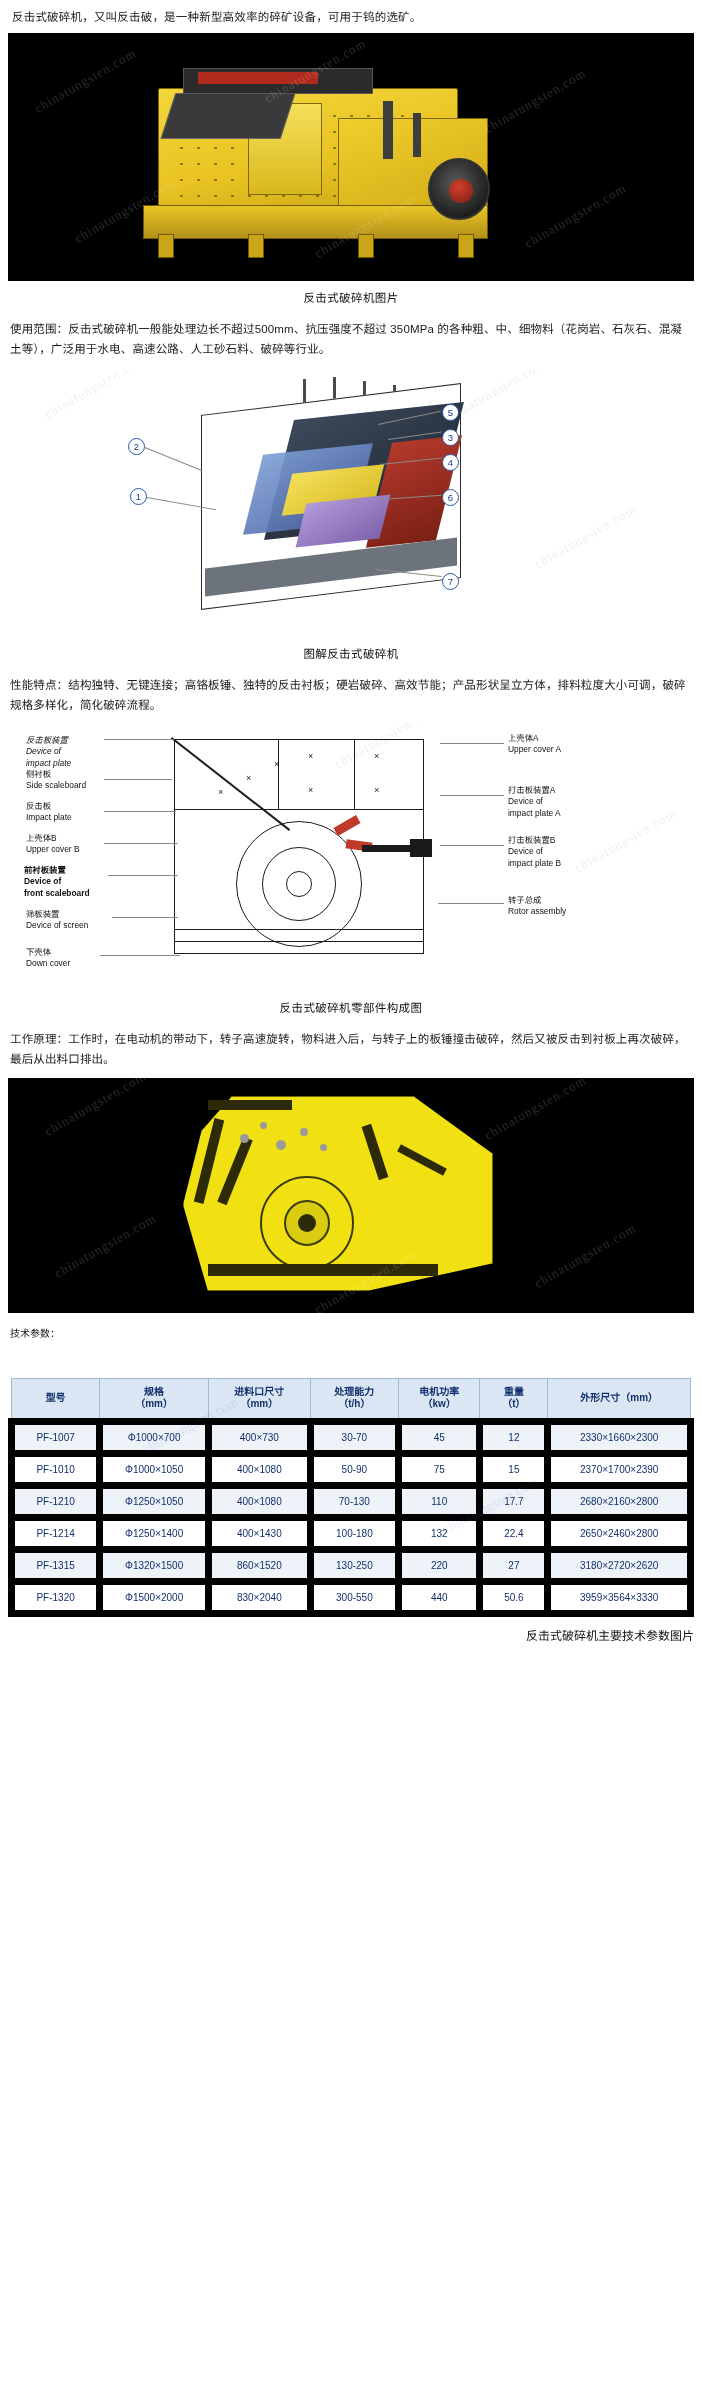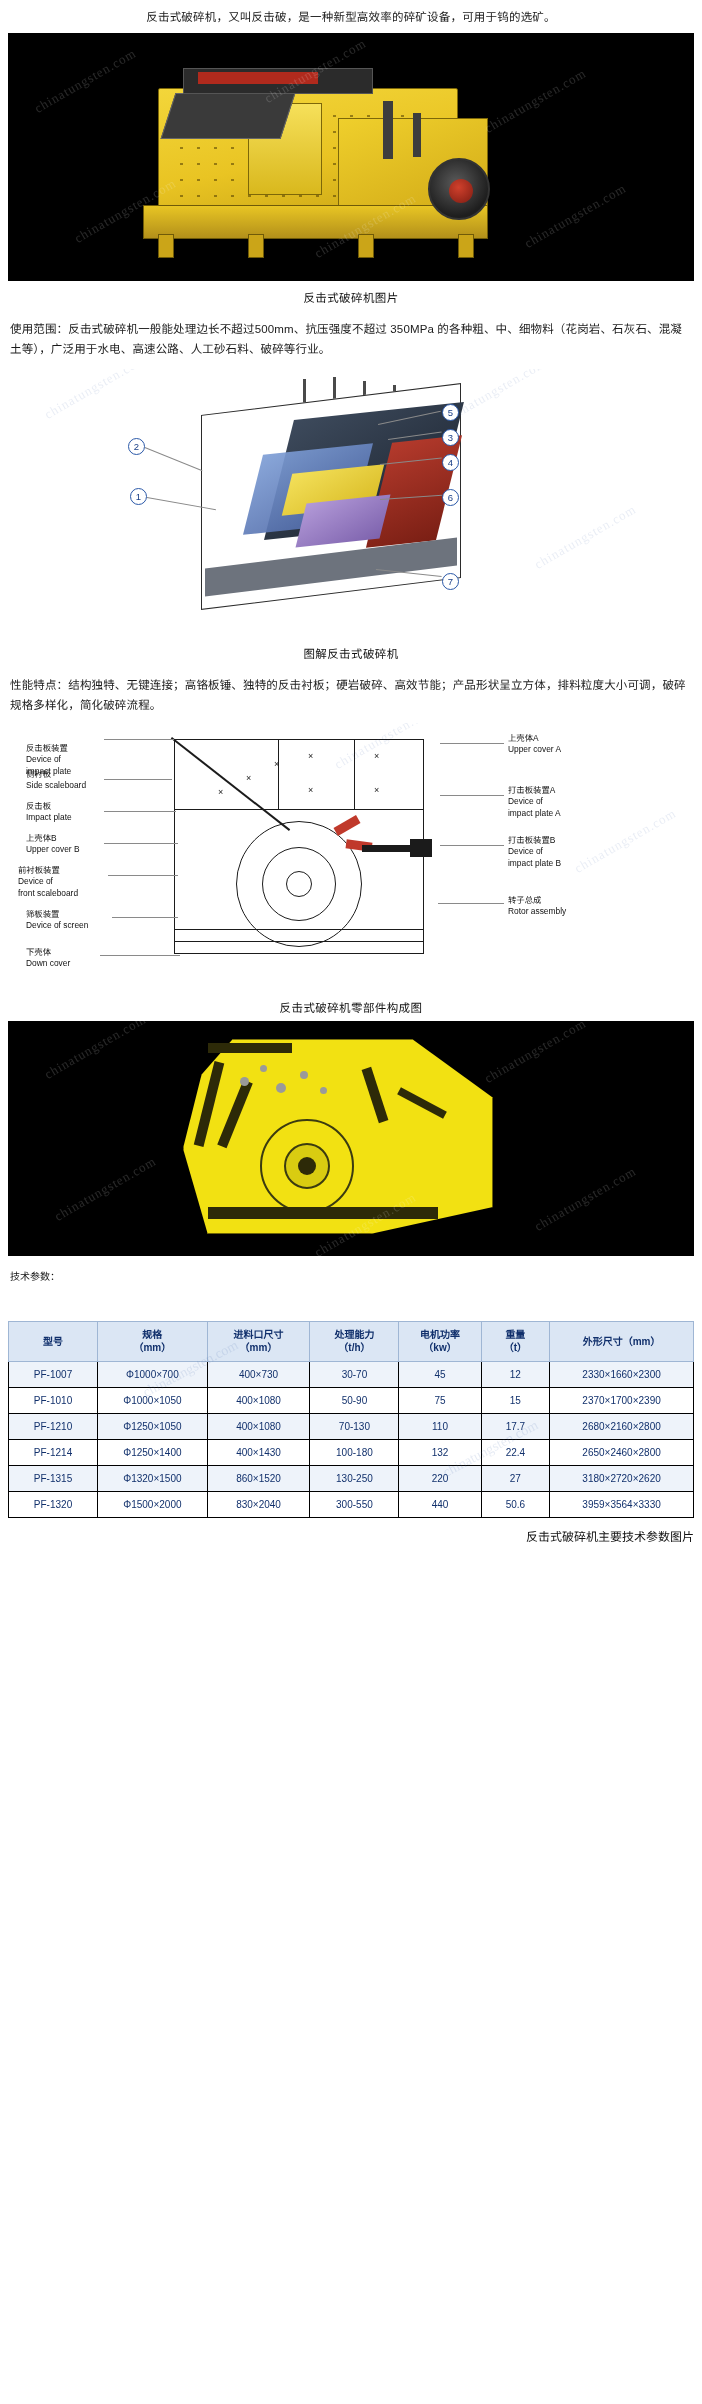--- a/index.html
+++ b/index.html
@@ -15,21 +15,20 @@
     position: relative;
     background: #ffffff;
     padding: 0 8px 10px 8px;
   }
   .intro-text {
     font-size: 11.5px;
     color: #1a1a1a;
     line-height: 1.55;
     padding: 9px 4px 6px 4px;
     letter-spacing: 0.2px;
-    text-align: center;
   }
   .para {
     font-size: 11.5px;
     color: #1a1a1a;
     line-height: 1.75;
     padding: 10px 2px 6px 2px;
     letter-spacing: 0.15px;
   }
   .caption {
     text-align: center;
@@ -318,21 +317,21 @@
   table.spec th {
     background: #dbe6f4;
     border: 1px solid #9fb6d4;
     color: #11306c;
     font-weight: bold;
     padding: 7px 2px;
     text-align: center;
     line-height: 1.25;
   }
   table.spec td {
-    border: 1px solid #000000;
+    border: 7px solid #000000;
     padding: 7px 2px;
     text-align: center;
     color: #11306c;
   }
   table.spec tr.odd td { background: #eef3fa; }
   table.spec tr.even td { background: #ffffff; }
   .table-caption {
     text-align: right;
     font-size: 12px;
     color: #111;
@@ -421,38 +420,38 @@
     <div class="lead" style="left:370px;top:55px;width:64px;transform:rotate(-12deg);"></div>
     <div class="lead" style="left:372px;top:130px;width:62px;transform:rotate(-4deg);"></div>
     <div class="lead" style="left:368px;top:200px;width:66px;transform:rotate(6deg);"></div>
   </div>
   <div class="caption">图解反击式破碎机</div>
 
   <div class="para">性能特点：结构独特、无键连接；高铬板锤、独特的反击衬板；硬岩破碎、高效节能；产品形状呈立方体，排料粒度大小可调，破碎规格多样化，简化破碎流程。</div>
 
   <div class="fig-struct">
 
-    <div class="lbl" style="left:18px;top:20px;">
+    <div class="lbl" style="left:18px;top:12px;font-style:italic;">
       <div>反击板装置</div>
       <div style="white-space:pre-line">Device of
 impact plate</div>
     </div>
     <div class="lbl" style="left:18px;top:46px;">
       <div>侧衬板</div>
       <div style="white-space:pre-line">Side scaleboard</div>
     </div>
     <div class="lbl" style="left:18px;top:78px;">
       <div>反击板</div>
       <div style="white-space:pre-line">Impact plate</div>
     </div>
     <div class="lbl" style="left:18px;top:110px;">
       <div>上壳体B</div>
       <div style="white-space:pre-line">Upper cover B</div>
     </div>
-    <div class="lbl" style="left:10px;top:142px;">
+    <div class="lbl" style="left:16px;top:142px;font-weight:bold;">
       <div>前衬板装置</div>
       <div style="white-space:pre-line">Device of
 front scaleboard</div>
     </div>
     <div class="lbl" style="left:18px;top:186px;">
       <div>筛板装置</div>
       <div style="white-space:pre-line">Device of screen</div>
     </div>
     <div class="lbl" style="left:18px;top:224px;">
       <div>下壳体</div>
@@ -512,20 +511,21 @@
     <div class="lead" style="left:432px;top:20px;width:64px;"></div>
     <div class="lead" style="left:432px;top:72px;width:64px;"></div>
     <div class="lead" style="left:432px;top:122px;width:64px;"></div>
     <div class="lead" style="left:430px;top:180px;width:66px;"></div>
 
     <div class="wm dark" style="left:320px;top:6px;">chinatungsten.com</div>
     <div class="wm dark" style="left:560px;top:110px;">chinatungsten.com</div>
   </div>
   <div class="caption">反击式破碎机零部件构成图</div>
 
+  <div class="para">工作原理：工作时，在电动机的带动下，转子高速旋转，物料进入后，与转子上的板锤撞击破碎，然后又被反击到衬板上再次破碎，最后从出料口排出。</div>
 
   <div class="fig-process">
     <div class="p-shape"></div>
     <div class="p-dark" style="left:200px;top:22px;width:84px;height:10px;"></div>
     <div class="p-dark" style="left:196px;top:40px;width:10px;height:86px;transform:rotate(14deg);"></div>
     <div class="p-dark" style="left:222px;top:58px;width:10px;height:70px;transform:rotate(22deg);"></div>
     <div class="p-dark" style="left:362px;top:46px;width:10px;height:56px;transform:rotate(-18deg);"></div>
     <div class="p-dark" style="left:388px;top:78px;width:52px;height:8px;transform:rotate(28deg);"></div>
     <div class="p-rotor"></div>
     <div class="p-rotor2"></div>

